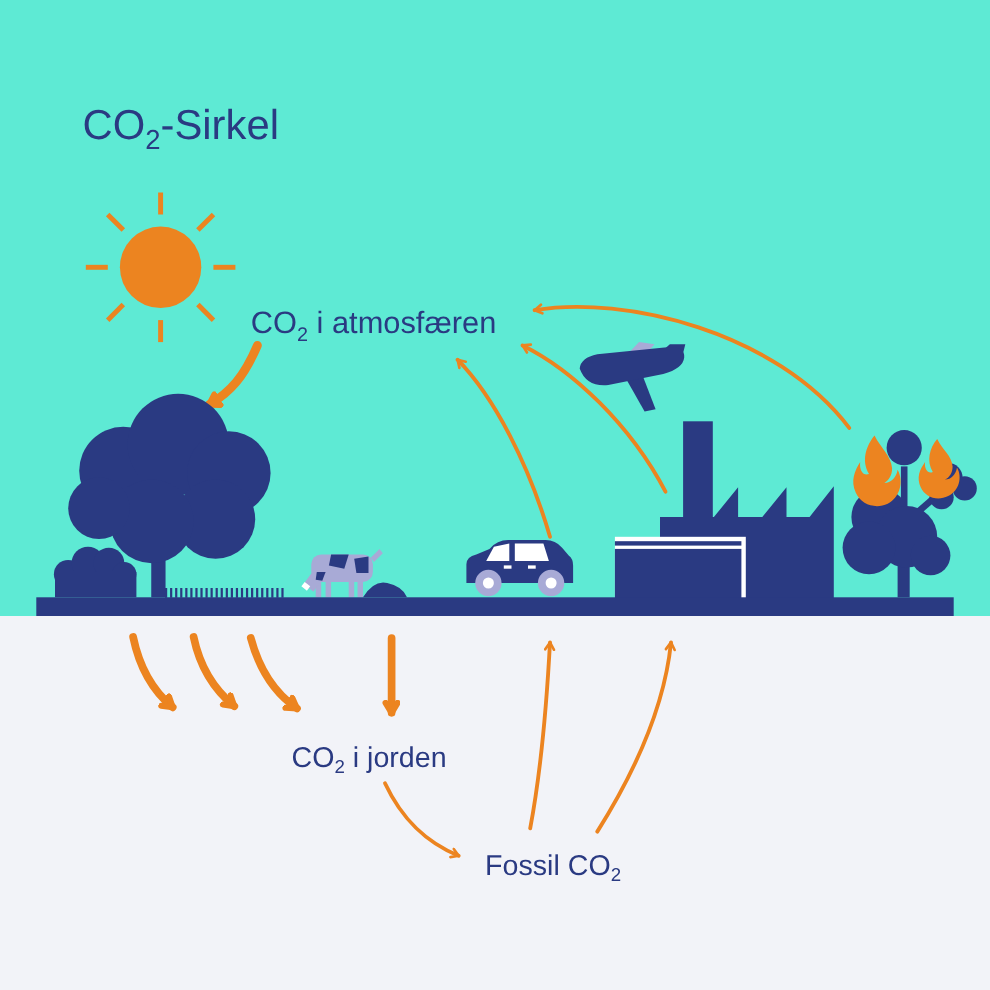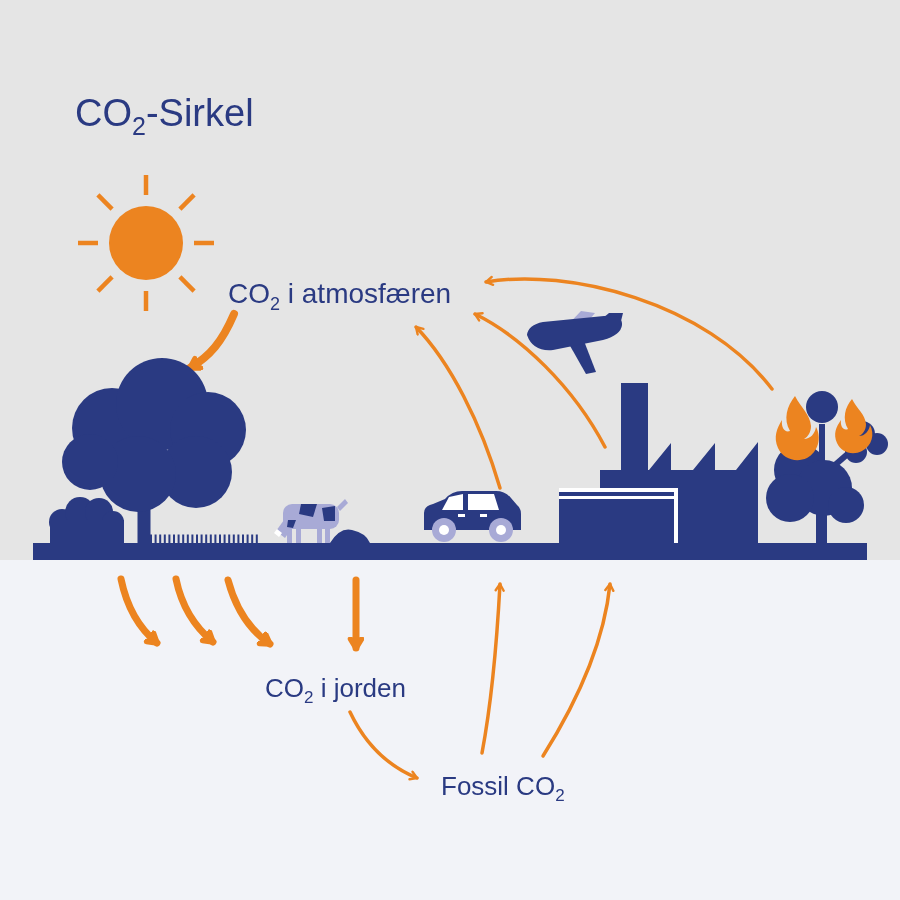--- a/index.html
+++ b/index.html
@@ -1,16 +1,16 @@
 <!DOCTYPE html>
 <html style="--dark-blue: #2A3A82; --orange: #EC8420; --lavender: #A8AAD6; --underground: #F2F3F8; --white: #FFFFFF;"><head>
 <meta charset="utf-8">
 <style>
   html,body{margin:0;padding:0;background:#fff;}
-  .stage{width:900px;height:900px;position:relative;background:#e5e5e5;overflow:hidden;}
+  .stage{width:900px;height:900px;position:relative;background:#5eead4;overflow:hidden;}
   svg{display:block;}
   text, tspan{
     font-family:"Liberation Sans", sans-serif;
     fill:var(--dark-blue,#2A3A82);
   }
   .dk{fill:var(--dark-blue,#2A3A82);}
   .lv{fill:var(--lavender,#A8AAD6);}
   .or{fill:var(--orange,#EC8420);}
   .wt{fill:#ffffff;}
   .arrow{stroke:var(--orange,#EC8420);fill:none;stroke-linecap:round;}

